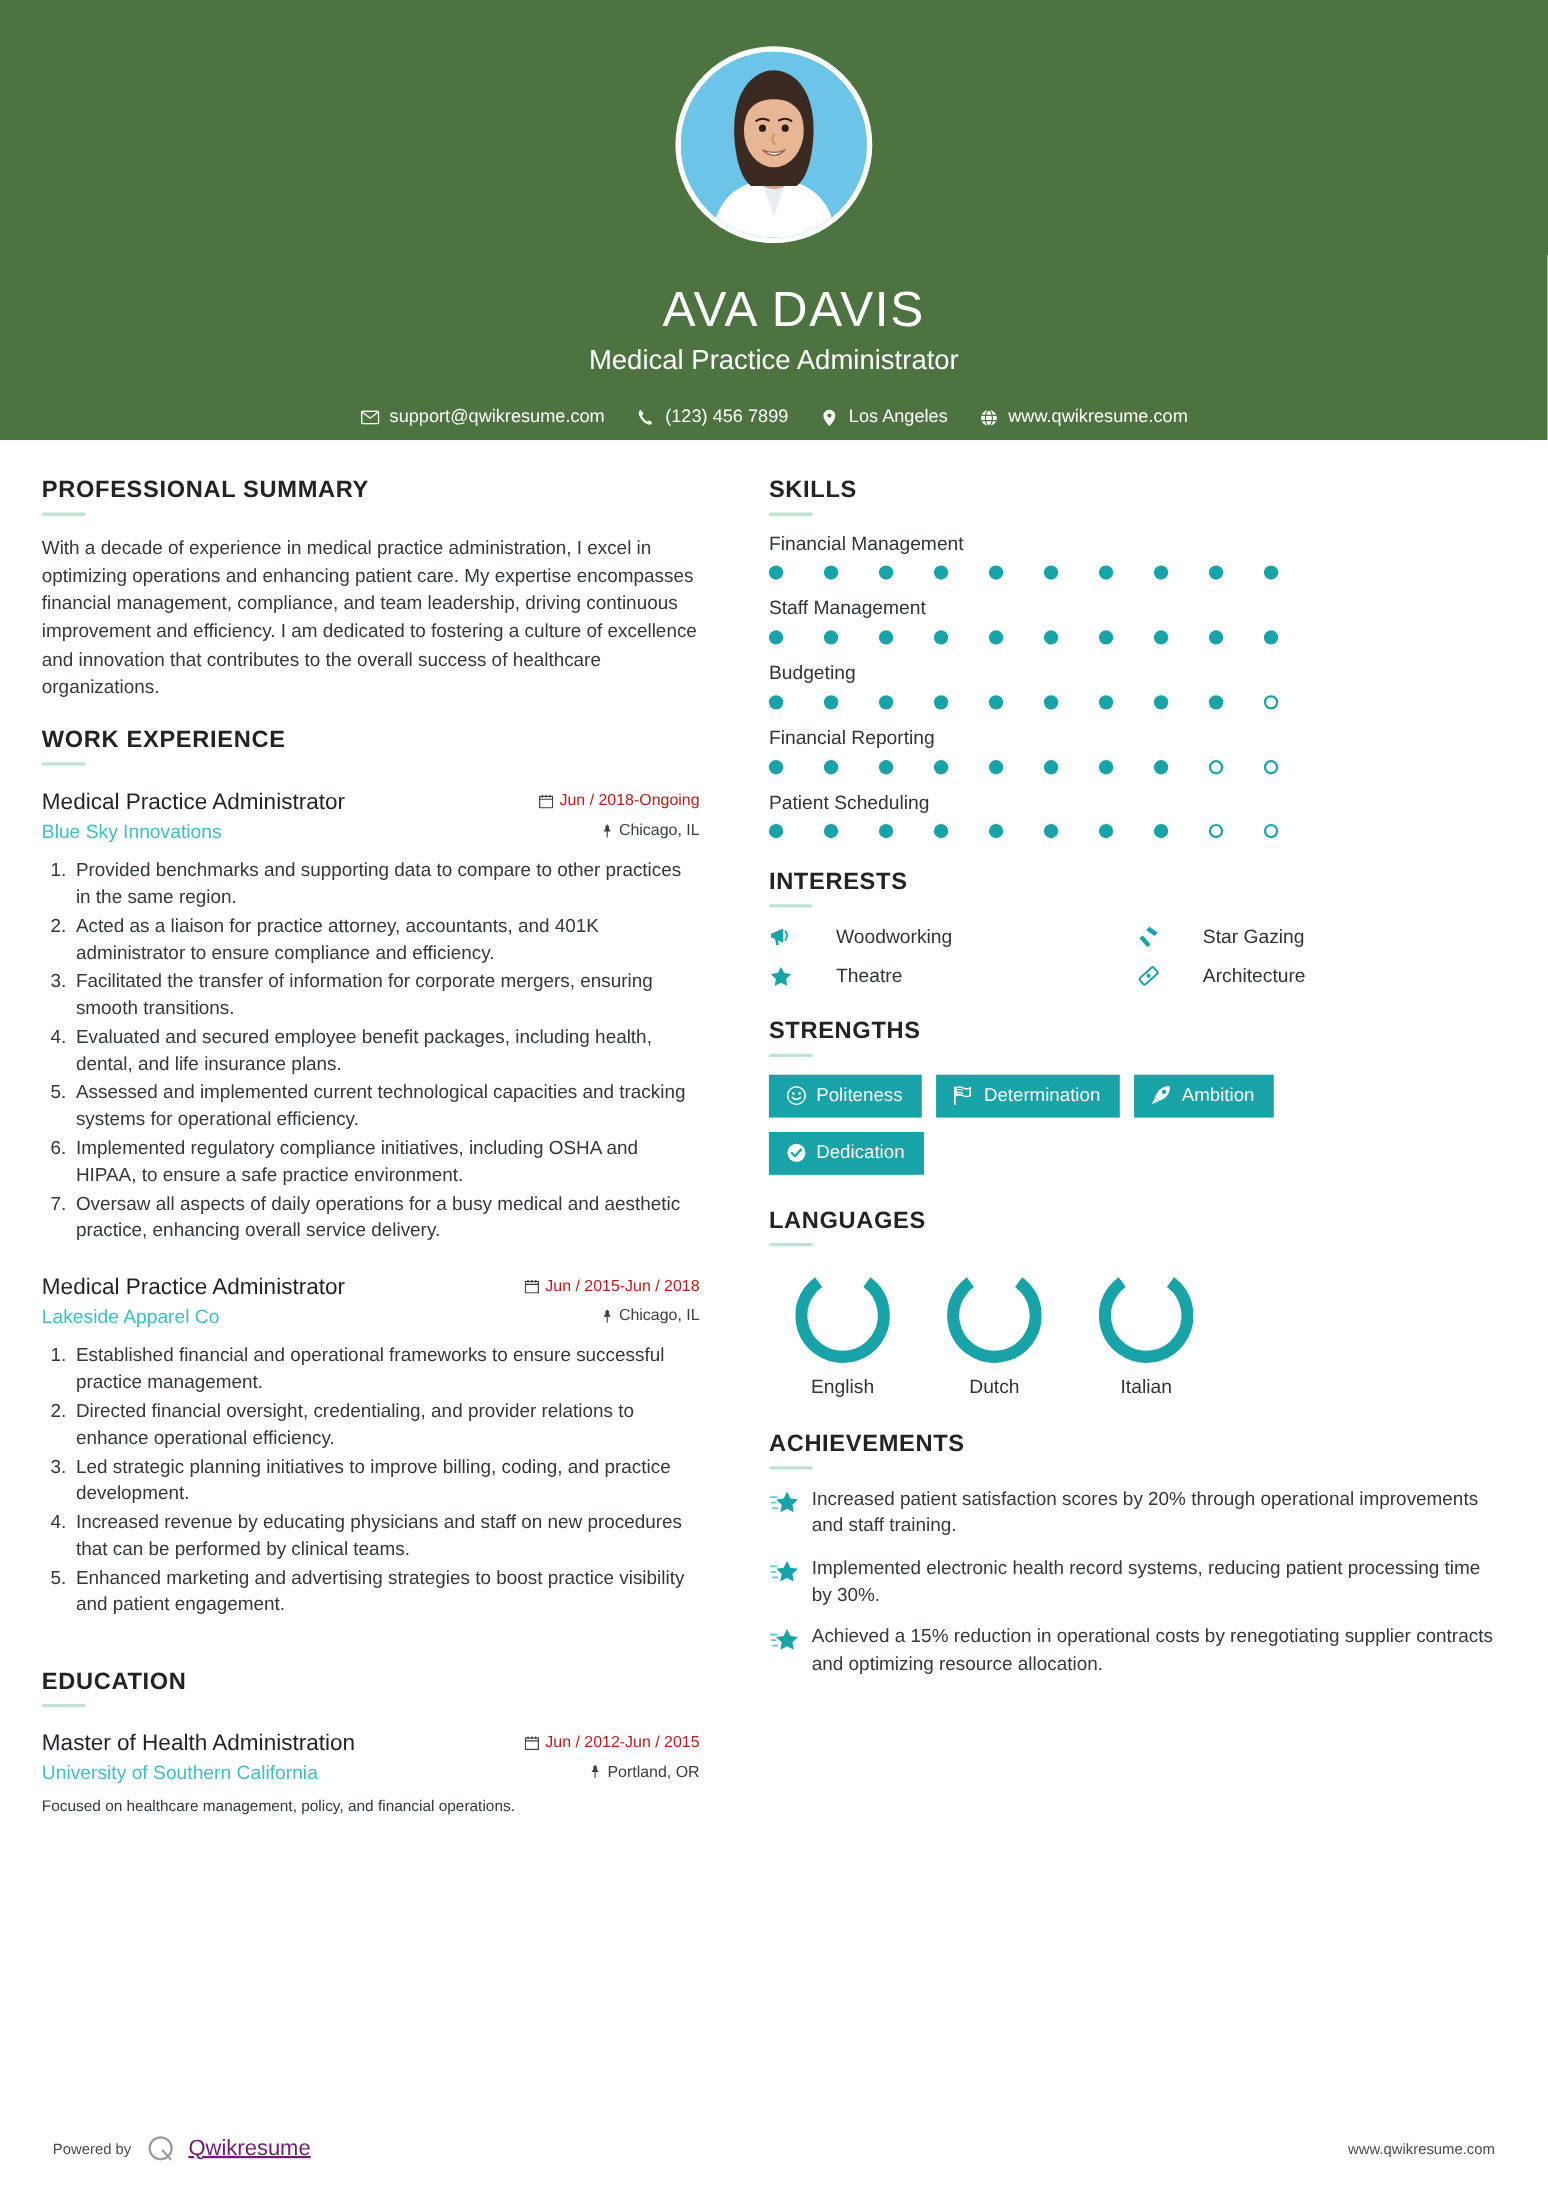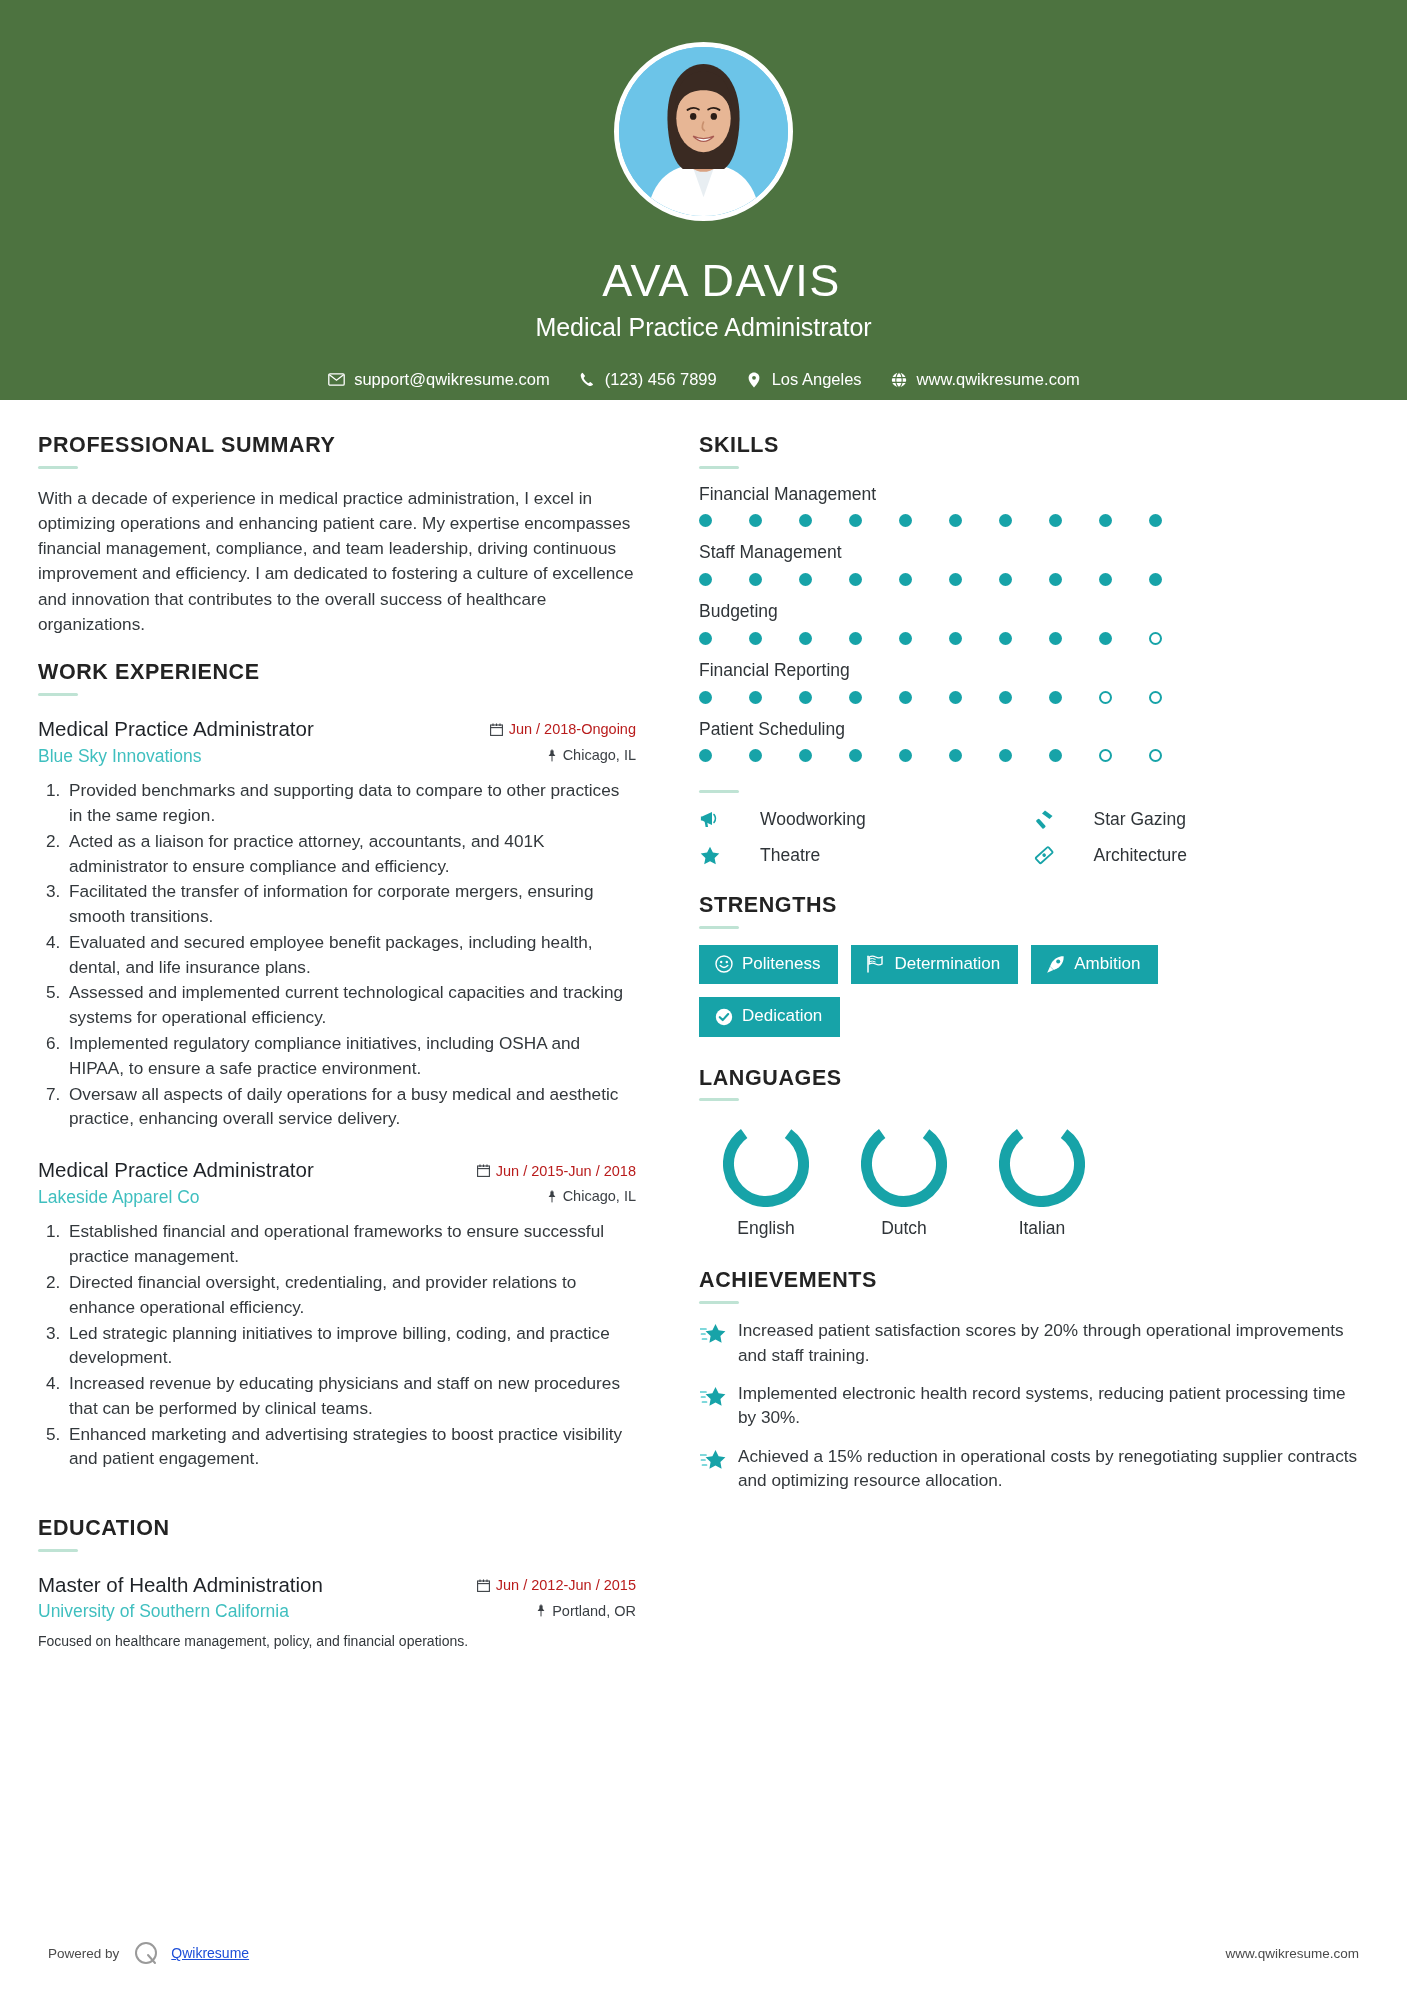--- a/index.html
+++ b/index.html
@@ -232,21 +232,21 @@
     display:flex;
     justify-content:space-between;
     align-items:center;
   }
   .powered{
     display:flex;align-items:center;
     font-size:13.5px;color:#4a4a4a;
   }
   .powered .qlogo{margin:0 12px 0 14px;display:inline-flex;}
   .powered .qname{
-    font-size:14px;color:#1d4ed8;text-decoration:underline;text-align:right;
+    font-size:20px;color:#701a75;text-decoration:underline;text-align:right;
   }
   .site{font-size:13.5px;color:#4a4a4a;}
 </style>
 </head>
 <body>
 
 <div class="page">
 
   <div class="header">
 
@@ -527,20 +527,21 @@
               <span class="dot filled"></span>
               <span class="dot filled"></span>
               <span class="dot filled"></span>
               <span class="dot empty"></span>
               <span class="dot empty"></span>
             </div>
         </div>
       </div>
 
       <div class="sec" style="margin-top:28px;">
+        <h2 class="sec-title">INTERESTS</h2>
         <div class="sec-rule"></div>
 
         <div class="interests-grid">
 
           <div class="interest">
             <span class="ii">
               <svg width="21" height="19" viewBox="0 0 21 19">
                 <path d="M2 6.5 L12 2 V15 L2 10.5 Z" fill="#17a3a8"></path>
                 <path d="M2 6.5 H0.9 V10.5 H2 Z" fill="#17a3a8"></path>
                 <path d="M4.5 11 L5.6 17 H8 L7 10.6 Z" fill="#17a3a8"></path>

